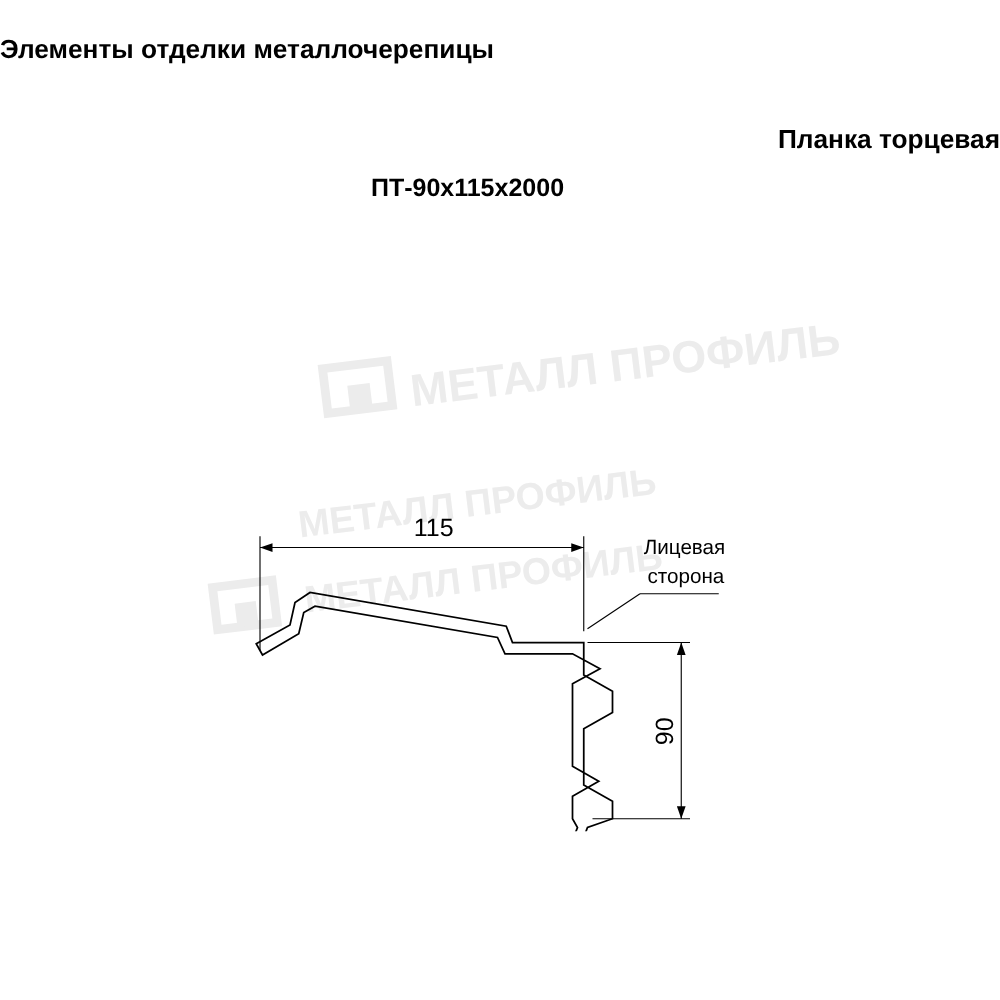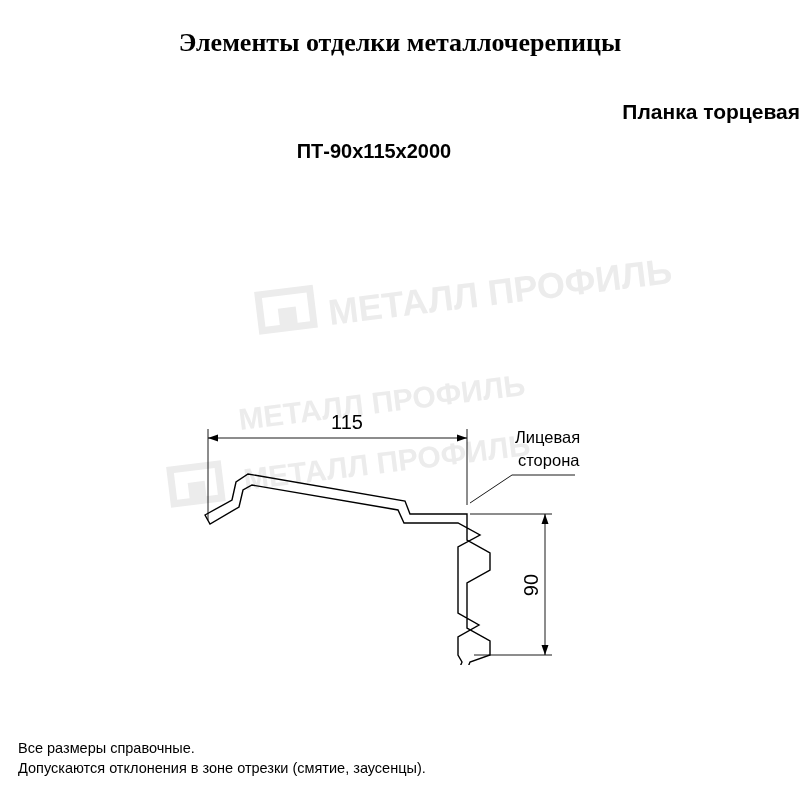--- a/index.html
+++ b/index.html
@@ -19,26 +19,24 @@
     position: absolute;
     left: 0; top: 0;
     width: 800px;
     height: 800px;
   }
   .title {
     position: absolute;
     top: 28px;
     left: 0;
     width: 800px;
-    text-align: center;
-    font-size: 26px;
+    font-size: 21px;
     font-weight: bold;
     letter-spacing: 0px;
     color: #000000;
-    font-family: Liberation Serif, serif;
   }
   .subtitle {
     position: absolute;
     top: 100px;
     left: 0;
     width: 800px;
     text-align: right;
     font-size: 21px;
     font-weight: bold;
     color: #000000;
@@ -151,18 +149,14 @@
     </g>
 
     <g transform="translate(447,545) rotate(-72)">
       <text x="0" y="0" text-anchor="middle" font-family="Liberation Sans, sans-serif" font-size="18" fill="#000000">15</text>
     </g>
 
     <text x="515" y="258" font-family="Liberation Sans, sans-serif" font-size="16.5" fill="#000000">Лицевая</text>
     <text x="518" y="281" font-family="Liberation Sans, sans-serif" font-size="16.5" fill="#000000">сторона</text>
   </svg>
 
-  <div class="footer">
-    <div>Все размеры справочные.</div>
-    <div>Допускаются отклонения в зоне отрезки (смятие, заусенцы).</div>
-  </div>
 
 </div>
 
 </body></html>

